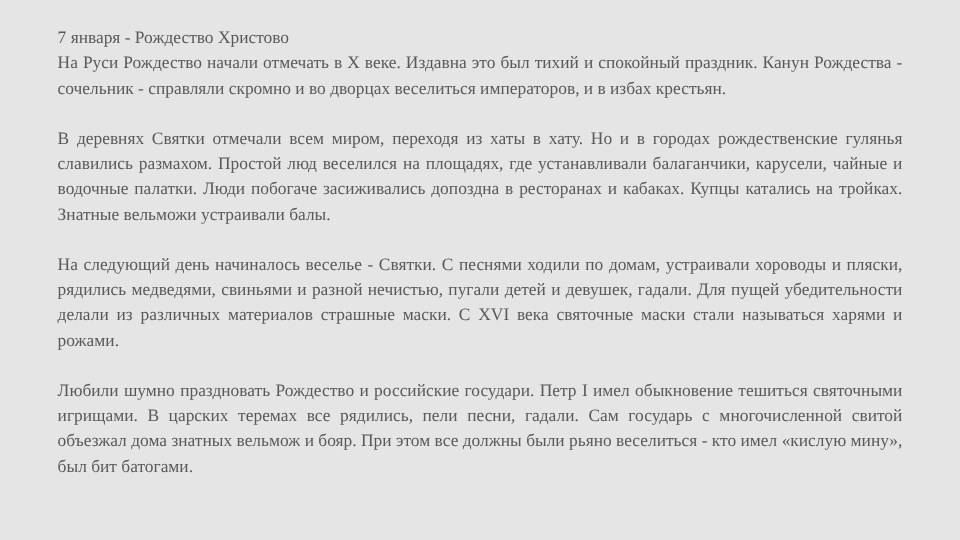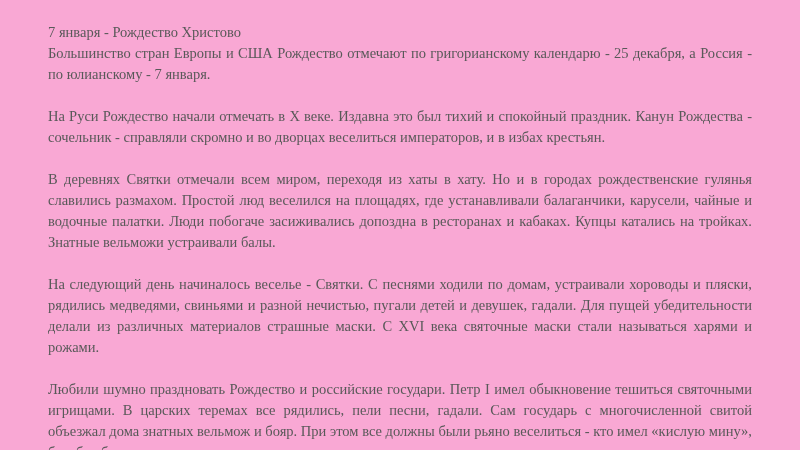--- a/index.html
+++ b/index.html
@@ -4,21 +4,21 @@
 <style>
   html, body {
     margin: 0;
     padding: 0;
     background: #ffffff;
   }
   .slide {
     position: relative;
     width: 800px;
     height: 450px;
-    background: #f9a8d4;
+    background: #e5e5e5;
     overflow: hidden;
     font-family: "Liberation Serif", "DejaVu Serif", serif;
     color: #595959;
     box-sizing: border-box;
   }
   .text-block {
     position: absolute;
     left: 48px;
     top: 22px;
     width: 704px;
@@ -38,19 +38,18 @@
   .para.first {
     margin-top: 0;
   }
 </style>
 </head>
 <body>
 
 <div class="slide">
   <div class="text-block">
     <div class="slide-title">7 января - Рождество Христово</div>
-    <p class="para first">Большинство стран Европы и США Рождество отмечают по григорианскому календарю - 25 декабря, а Россия - по юлианскому - 7 января.</p>
     <p class="para">На Руси Рождество начали отмечать в X веке. Издавна это был тихий и спокойный праздник. Канун Рождества - сочельник - справляли скромно и во дворцах веселиться императоров, и в избах крестьян.</p>
     <p class="para">В деревнях Святки отмечали всем миром, переходя из хаты в хату. Но и в городах рождественские гулянья славились размахом. Простой люд веселился на площадях, где устанавливали балаганчики, карусели, чайные и водочные палатки. Люди побогаче засиживались допоздна в ресторанах и кабаках. Купцы катались на тройках. Знатные вельможи устраивали балы.</p>
     <p class="para">На следующий день начиналось веселье - Святки. С песнями ходили по домам, устраивали хороводы и пляски, рядились медведями, свиньями и разной нечистью, пугали детей и девушек, гадали. Для пущей убедительности делали из различных материалов страшные маски. С XVI века святочные маски стали называться харями и рожами.</p>
     <p class="para">Любили шумно праздновать Рождество и российские государи. Петр I имел обыкновение тешиться святочными игрищами. В царских теремах все рядились, пели песни, гадали. Сам государь с многочисленной свитой объезжал дома знатных вельмож и бояр. При этом все должны были рьяно веселиться - кто имел «кислую мину», был бит батогами.</p>
   </div>
 </div>
 
 </body></html>

